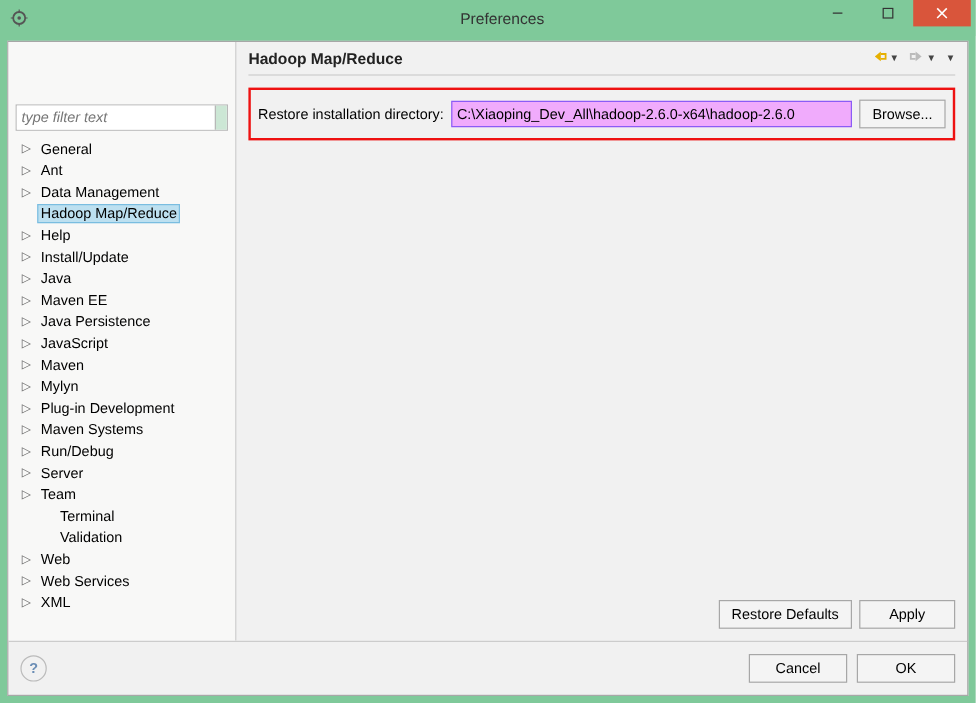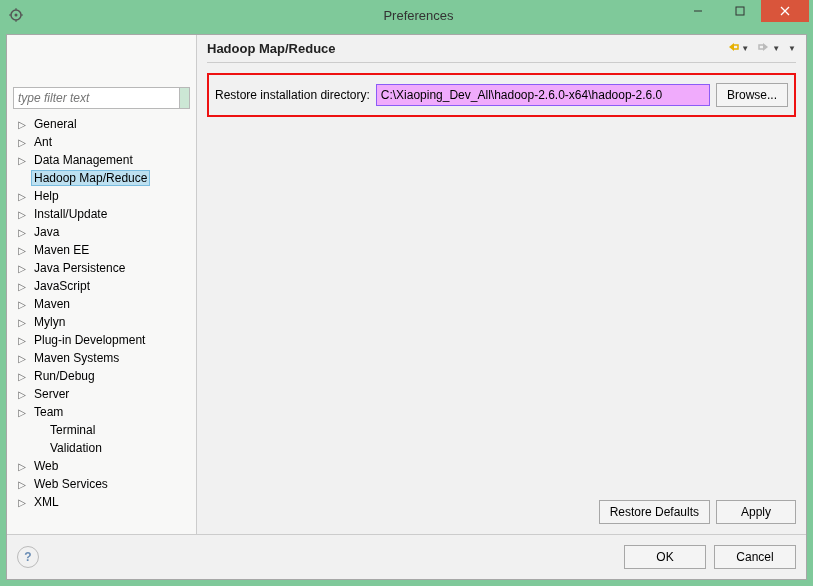--- a/index.html
+++ b/index.html
@@ -217,17 +217,17 @@
         <button class="btn" style="min-width:110px">Restore Defaults</button>
         <button class="btn" style="min-width:80px">Apply</button>
       </div>
     </div>
   </div>
 
   <div class="footer">
     <div class="help-icon">?</div>
     <div class="footer-spacer"></div>
     <div class="footer-buttons">
+      <button class="btn">Cancel</button>
       <button class="btn">OK</button>
-      <button class="btn">Cancel</button>
     </div>
   </div>
 </div>
 
 </body></html>

